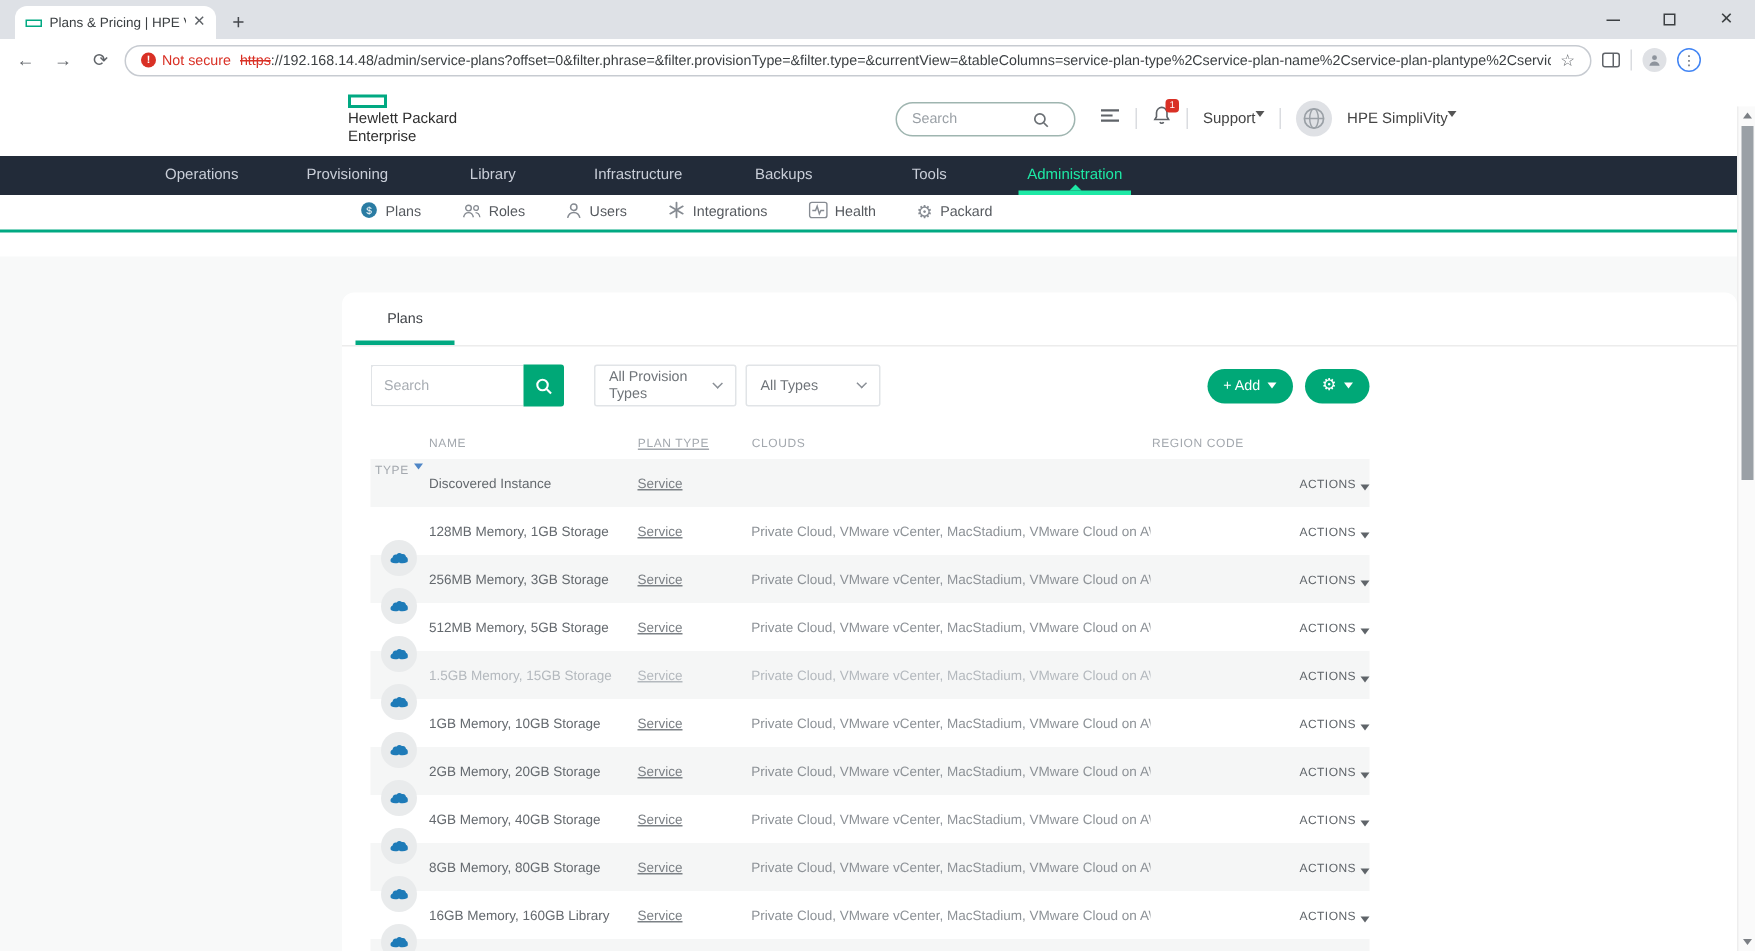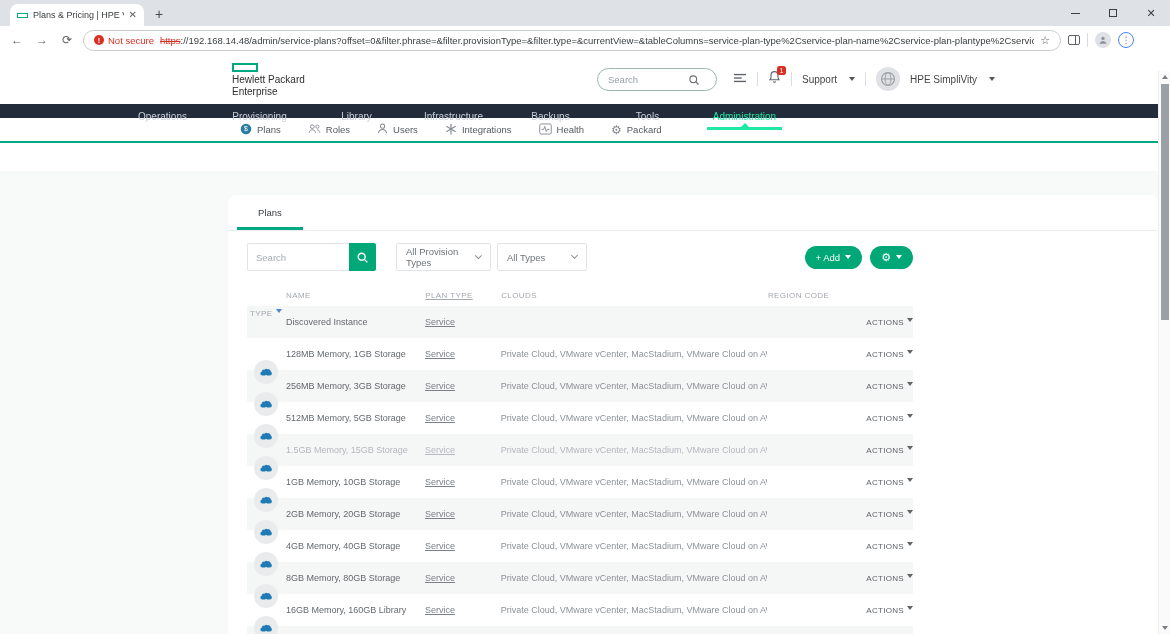--- a/index.html
+++ b/index.html
@@ -44,26 +44,26 @@
   .hpelogo { position:absolute; left:232px; top:9px; }
   .hpelogo .bar { width:26px; height:9px; border:2px solid var(--accent,#01a982); margin-bottom:2px; }
   .hpelogo .t1 { font-size:10px; font-weight:normal; color:#2e2e2e; line-height:1.15; }
   .hpelogo .t2 { font-size:10px; color:#2e2e2e; line-height:1.1; }
   .searchpill { position:absolute; left:597px; top:14px; width:120px; height:23px; border:1px solid #9fb5b0; border-radius:12px; display:flex; align-items:center; padding:0 4px 0 10px; }
   .searchpill input { border:none; outline:none; width:80px; font-size:9.5px; color:#555; background:transparent; font-family:inherit; }
   .searchpill input::placeholder { color:#9aa0a6; }
   .hdr-right { position:absolute; left:733px; top:0; height:50px; display:flex; align-items:center; gap:10px; }
   .bell-wrap { position:relative; }
   .badge { position:absolute; top:-4px; right:-5px; min-width:9px; height:9px; border-radius:2.5px; background:#d93025; color:#fff; font-size:6.5px; display:flex; align-items:center; justify-content:center; padding:0 1px; }
-  .hdr-label { font-size:10px; color:#444; display:flex; align-items:center; gap:12px; }
+  .hdr-label { font-size:10px; color:#444; display:flex; gap:0; }
   .caret { width:0; height:0; border-left:3.5px solid transparent; border-right:3.5px solid transparent; border-top:4px solid #555; }
   .avatar { width:24px; height:24px; border-radius:50%; background:#dfe1e5; display:flex; align-items:center; justify-content:center; }
 
   
-  .mainnav { height:14px; background:var(--navbg,#222b39); display:flex; align-items:flex-start; padding-left:114px; }
+  .mainnav { height:26px; background:var(--navbg,#222b39); display:flex; align-items:flex-start; padding-left:86px; }
   .nav-item { width:97px; text-align:center; font-size:10px; color:#c9ced8; height:26px; line-height:26px; position:relative; cursor:default; }
   .nav-item.active { color:var(--navactive,#1ee8a5); }
   .nav-item.active::after { content:""; position:absolute; left:11px; right:11px; bottom:0; height:3px; background:var(--navactive,#1ee8a5); }
   .nav-item.active::before { content:""; position:absolute; left:50%; margin-left:-4px; bottom:3px; border-left:4px solid transparent; border-right:4px solid transparent; border-bottom:4px solid var(--navactive,#1ee8a5); }
 
   
   .subnav { height:23px; background:#fff; display:flex; align-items:center; padding-left:240px; gap:27px; }
   .sn-item { display:flex; align-items:center; gap:5px; font-size:9.5px; color:#55595e; }
   .sn-item .gear-glyph { font-size:12px; color:#868b92; line-height:1; }
   .greenline { height:2px; background:var(--accent,#01a982); }
@@ -89,21 +89,21 @@
   .caret.white { border-top-color:#fff; }
   .gear-white { font-size:11px; line-height:1; color:#fff; }
 
   .tablewrap { margin:14px 0 0 19px; width:666px; }
   .thead { display:flex; height:21px; align-items:center; font-size:8px; color:#a3a8ae; letter-spacing:.4px; }
   .c-type { width:40px; display:flex; align-items:flex-start; gap:3px; padding-left:3px;margin-top:36px; }
   .c-name { width:143px; }
   .c-plan { width:78px;text-decoration:underline; }
   .c-clouds { width:274px; }
   .c-region { width:102px; }
-  .c-actions { width:47px; display:flex; justify-content:flex-end; align-items:flex-start; gap:3px; }
+  .c-actions { width:47px; display:flex; justify-content:flex-end; align-items:flex-end; gap:3px; }
   .sortarrow { width:0; height:0; border-left:3px solid transparent; border-right:3px solid transparent; border-top:4px solid var(--sort,#4f86c6); }
   .row { display:flex; height:32px; align-items:center; font-size:9px; }
   .row.odd { background:#f5f6f6; }
   .row .c-name { color:#64696e; }
   .row .c-plan { color:#7c8186; }
   .row .c-clouds { color:#8d9297; white-space:nowrap; overflow:hidden; }
   .row.muted .c-name, .row.muted .c-plan, .row.muted .c-clouds { color:#b4b9be; }
   .row .c-actions { color:#5f6469; font-size:8px; letter-spacing:.3px; }
   .caret.dark { border-top-color:#5f6469; border-left-width:3px; border-right-width:3px; }
   .rowicon { width:24px; height:24px; border-radius:50%; background:#e9ebec; display:flex; align-items:center; justify-content:center; margin-left:4px; }

